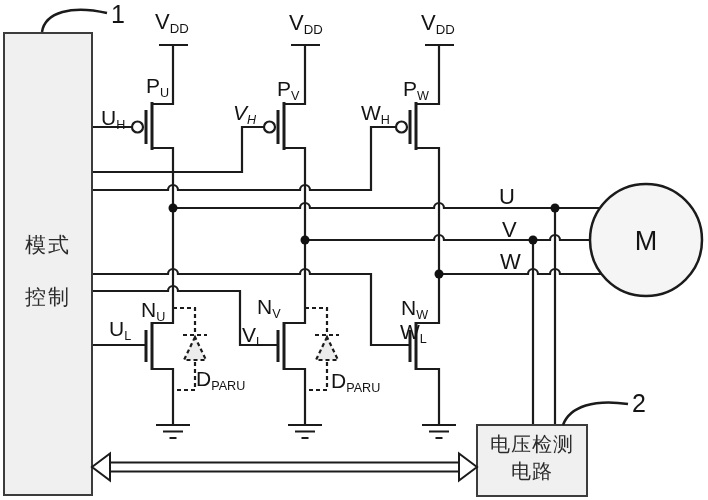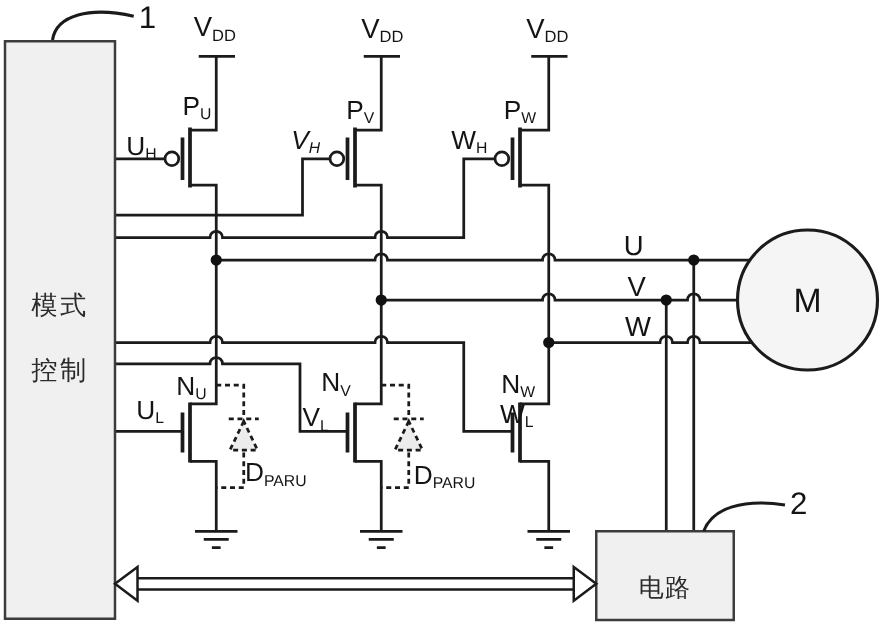--- a/index.html
+++ b/index.html
@@ -151,15 +151,16 @@
 
   <div class="lbl f22" style="left:499px;top:186px;">U</div>
   <div class="lbl f22" style="left:502px;top:219px;">V</div>
   <div class="lbl f22" style="left:500px;top:251px;">W</div>
 
   <div class="lbl center" style="left:646px;top:241px;font-size:27px;">M</div>
 
   <div class="lbl cjk" style="left:48px;top:234px;">模式</div>
   <div class="lbl cjk" style="left:48px;top:262px;margin-top:24px;">控制</div>
 
+  <div class="lbl cjk2" style="left:532px;top:434px;">电压检测</div>
   <div class="lbl cjk2" style="left:532px;top:461px;">电路</div>
 
 </div>
 
 </body></html>

